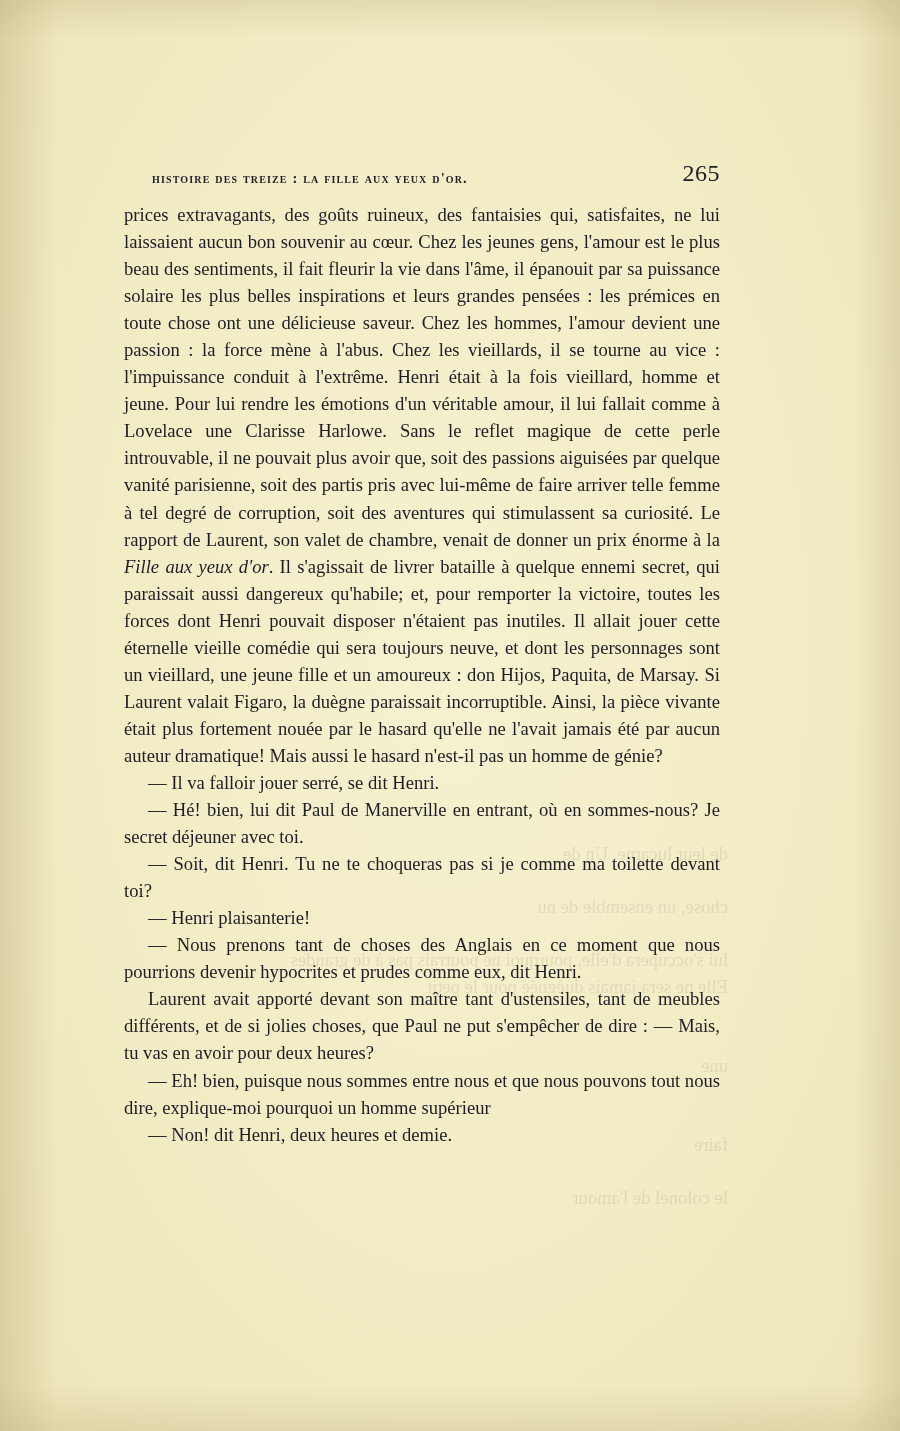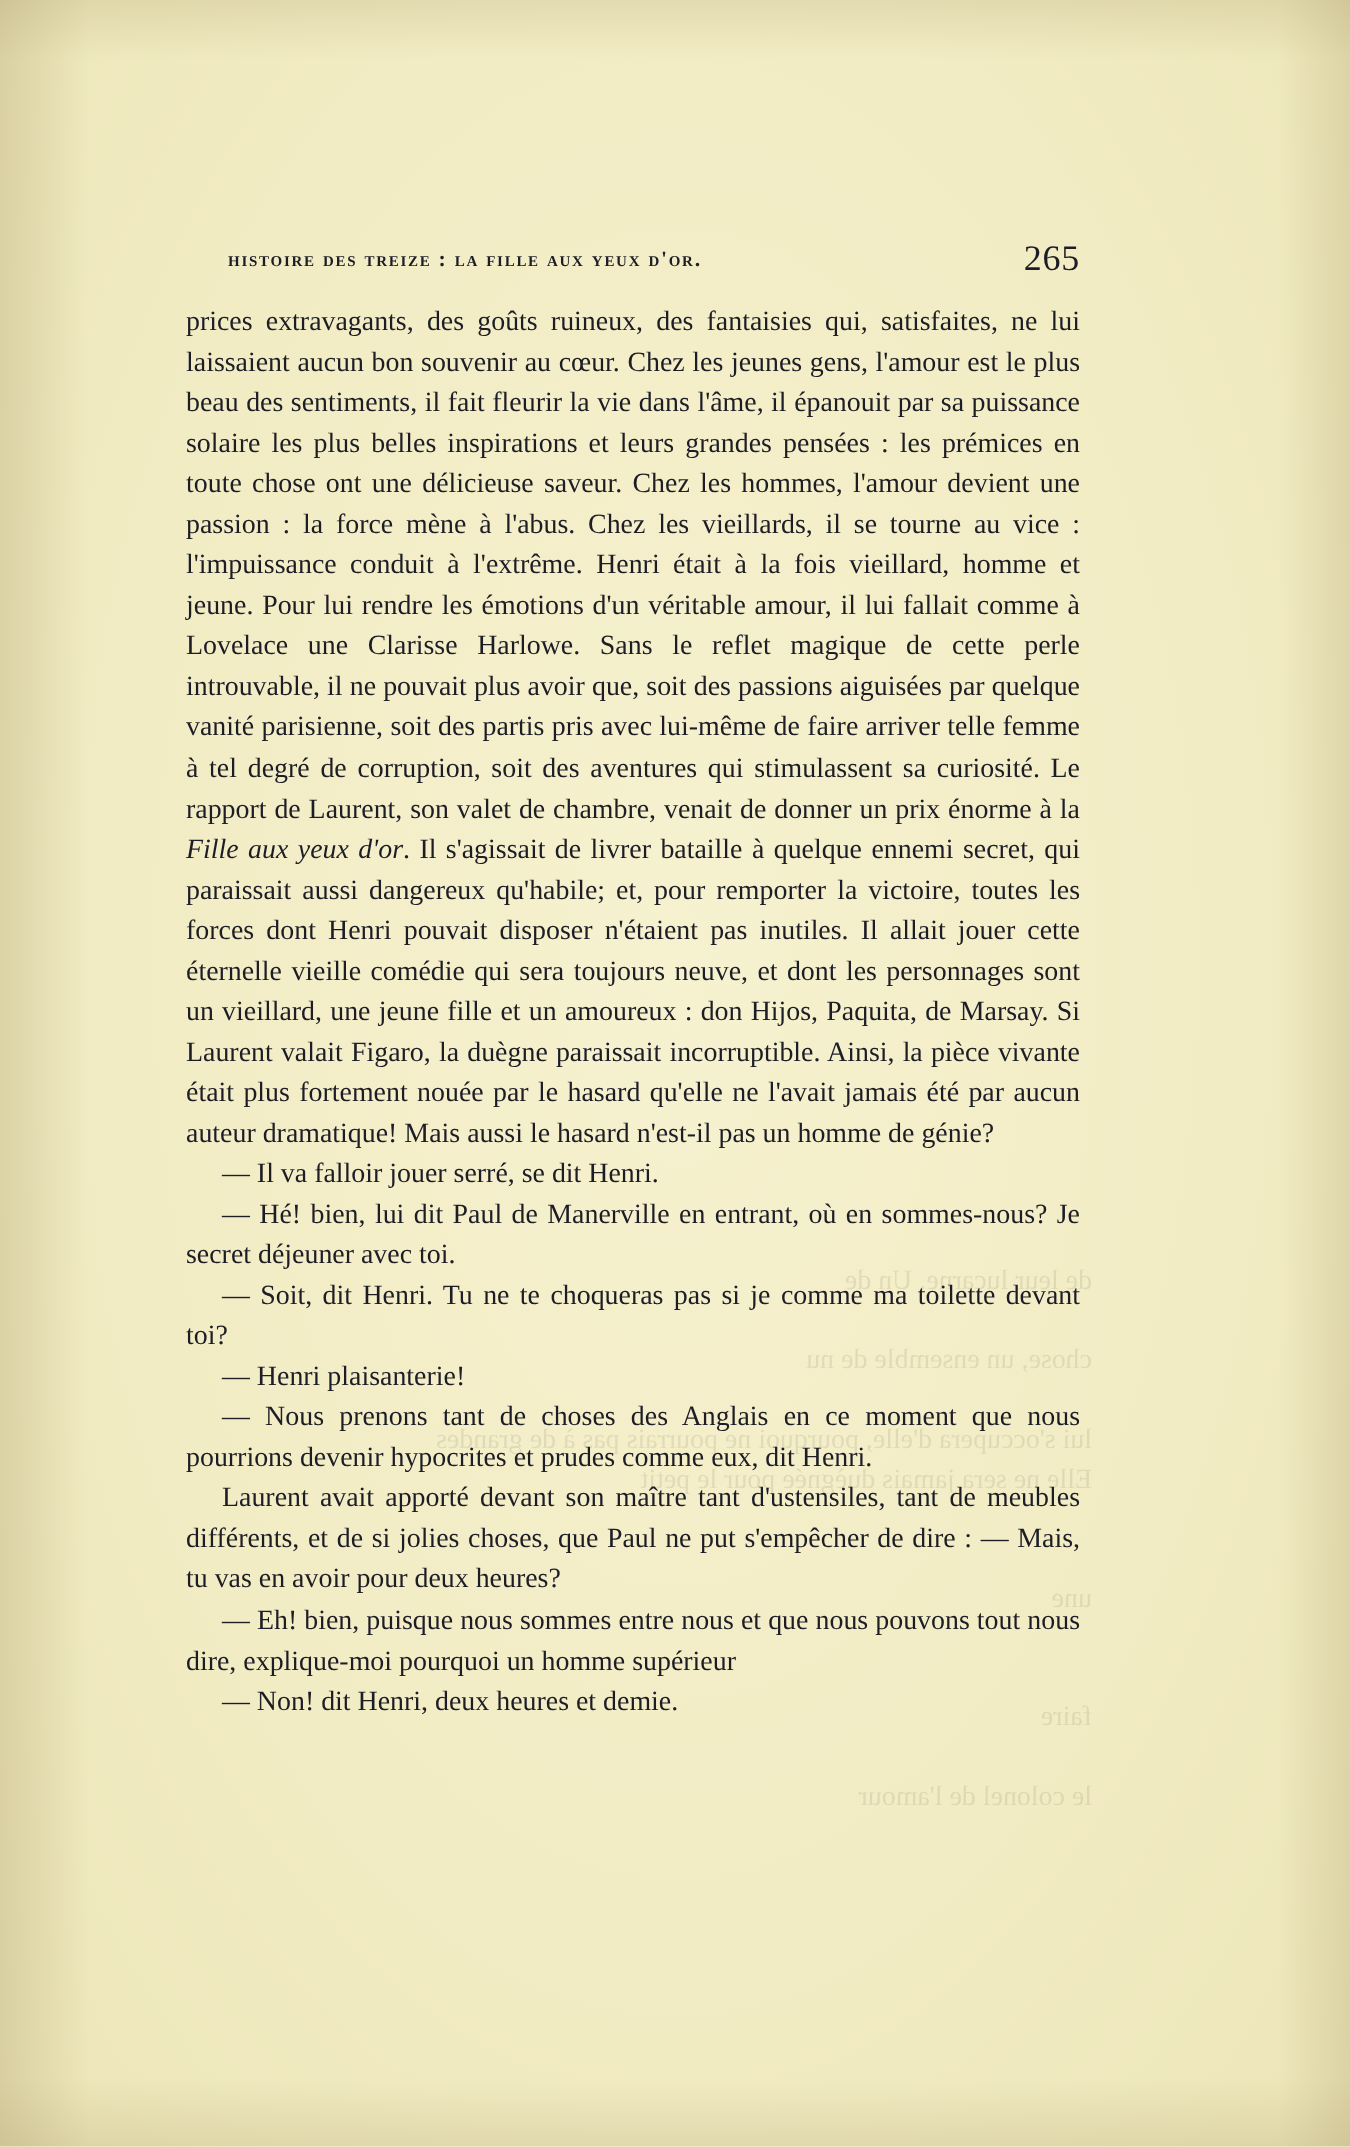--- a/index.html
+++ b/index.html
@@ -52,21 +52,21 @@
 
   .textblock {
     position: absolute;
     left: 124px;
     top: 160px;
     width: 596px;
   }
 
   .runhead {
     display: flex;
-    align-items: center;
+    align-items: flex-end;
     justify-content: space-between;
     margin: 0 0 14px 0;
     padding-left: 28px;
   }
   .runhead-title {
     font-variant: small-caps;
     font-size: 14.5px;
     letter-spacing: 1.15px;
     text-transform: lowercase;
     font-weight: 600;

